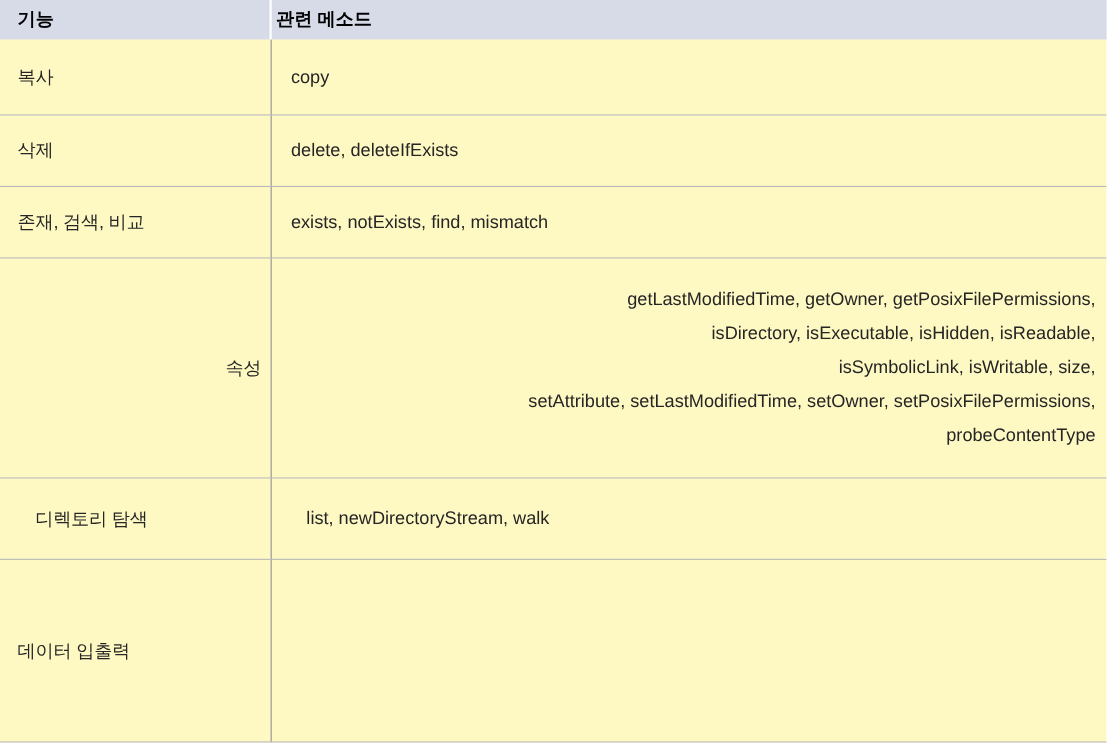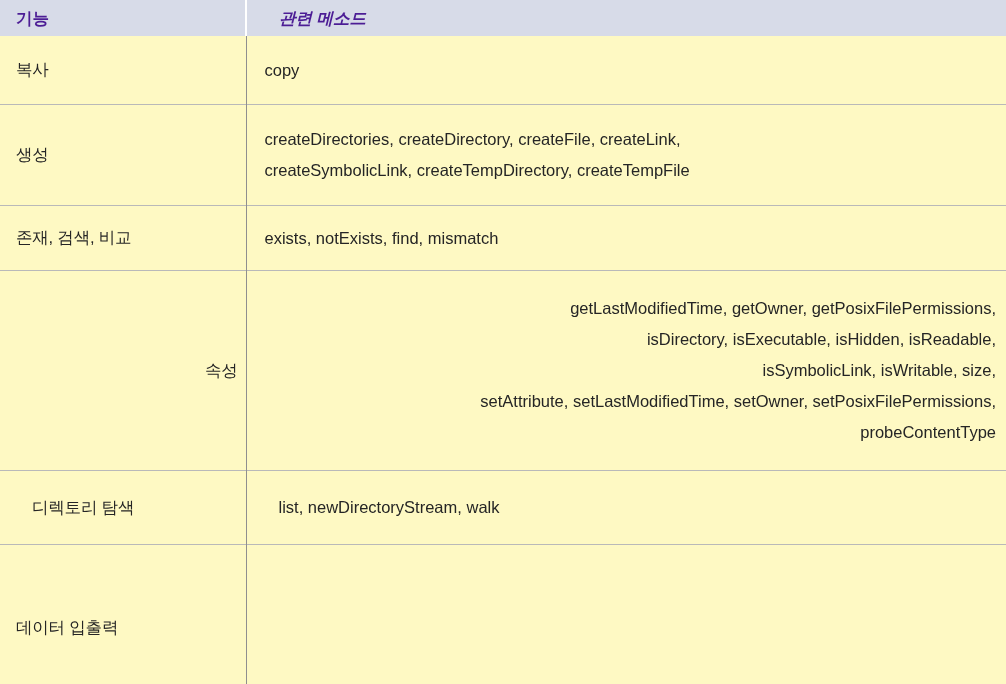--- a/index.html
+++ b/index.html
@@ -35,33 +35,32 @@
 
   
   thead tr.head-row {
     background: #d7dbe8;
     height: 36px;
   }
   thead th {
     background: #d7dbe8;
     font-size: 16.5px;
     font-weight: bold;
-    color: #4c1d95;
+    color: #000000;
     text-align: left;
     vertical-align: middle;
     padding: 0 0 0 16px;
     border: 0;
     height: 36px;
     line-height: 36px;
     white-space: nowrap;
   }
   thead th.th-methods {
     border-left: 2px solid #ffffff;
-    padding-left: 32px;
-    font-style: italic;
+    padding-left: 4px;
   }
 
   
   tbody tr {
     border-bottom: 1px solid #b9b9b9;
   }
   tbody tr:first-child {
     border-top: 0;
   }
 
@@ -115,25 +114,24 @@
       </tr>
     </thead>
     <tbody id="table-body">
 
     <tr class="table-row row-copy">
           <td class="cell-feature">복사</td>
           <td class="cell-methods">
             <span class="method-line">copy</span>
           </td>
         </tr>
-        <tr class="table-row row-create">
-          <td class="cell-feature">생성</td>
+        <tr class="table-row row-delete">
+          <td class="cell-feature">삭제</td>
           <td class="cell-methods">
-            <span class="method-line">createDirectories, createDirectory, createFile, createLink,</span>
-            <span class="method-line">createSymbolicLink, createTempDirectory, createTempFile</span>
+            <span class="method-line">delete, deleteIfExists</span>
           </td>
         </tr>
         <tr class="table-row row-exists">
           <td class="cell-feature">존재, 검색, 비교</td>
           <td class="cell-methods">
             <span class="method-line">exists, notExists, find, mismatch</span>
           </td>
         </tr>
         <tr class="table-row row-attrs">
           <td class="cell-feature">속성</td>

